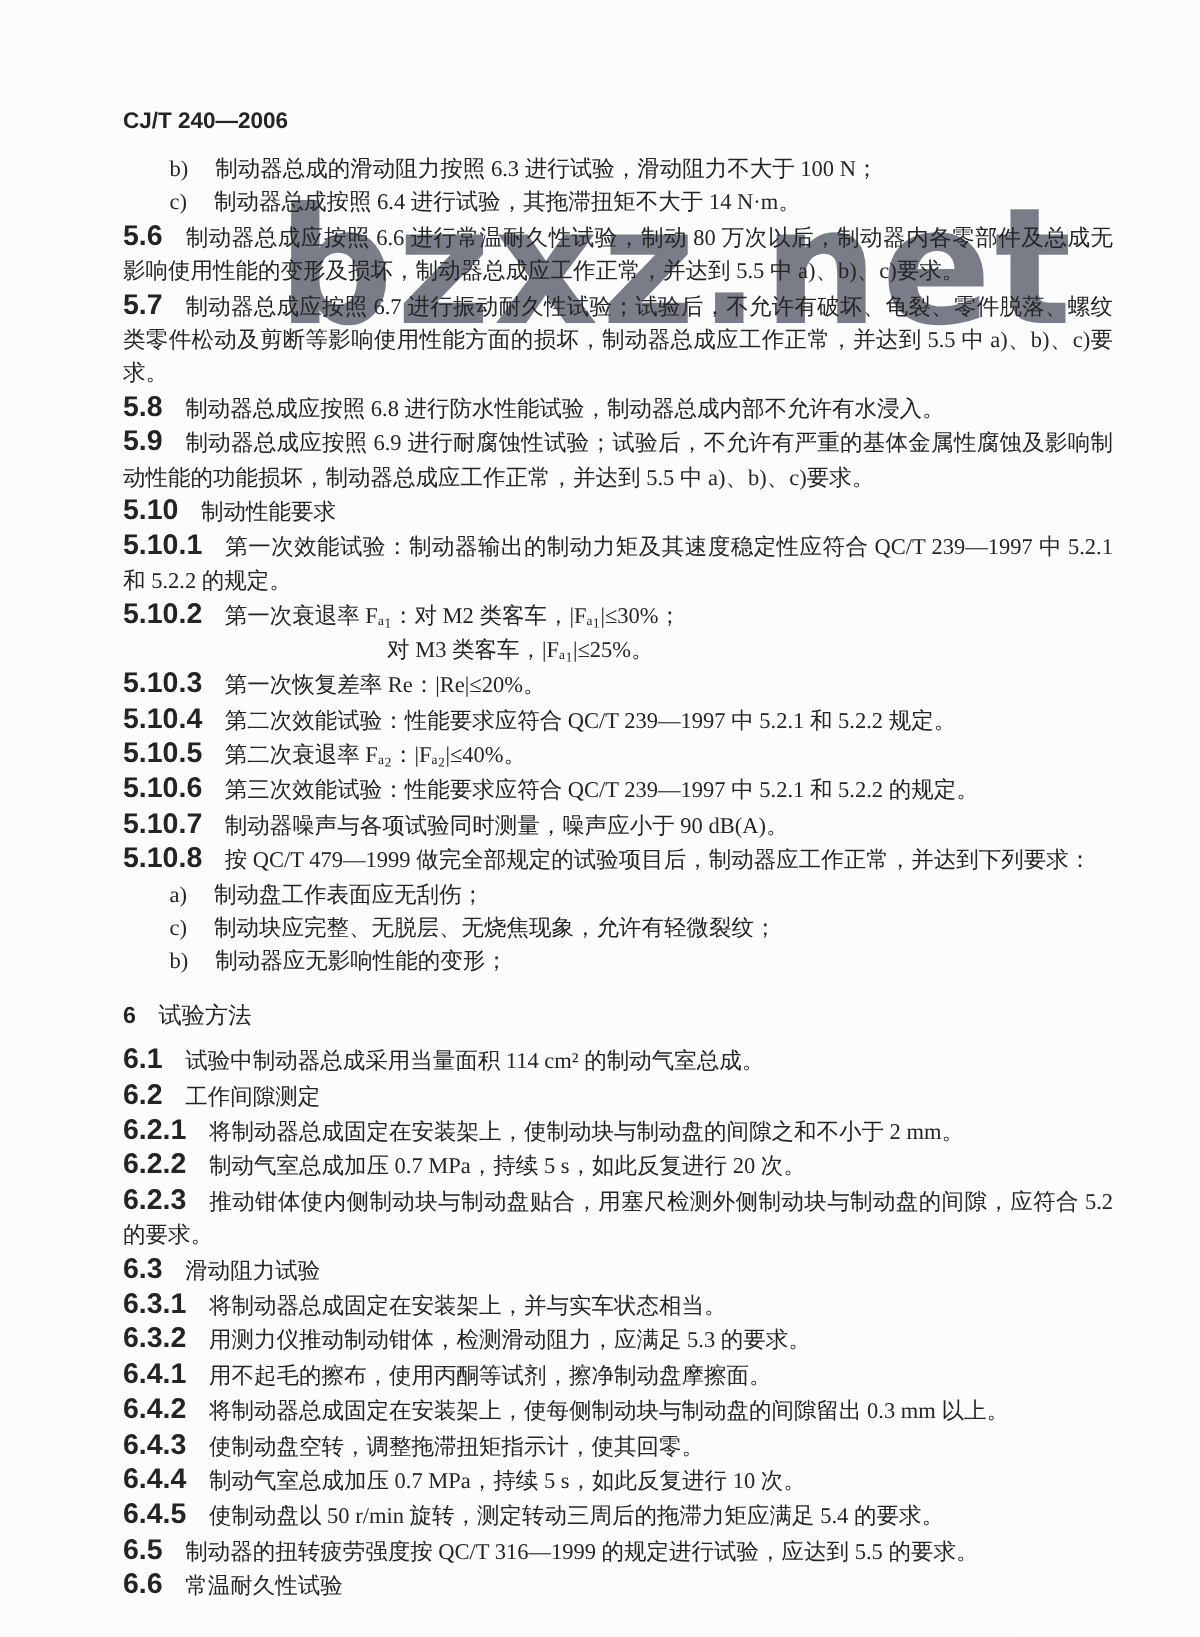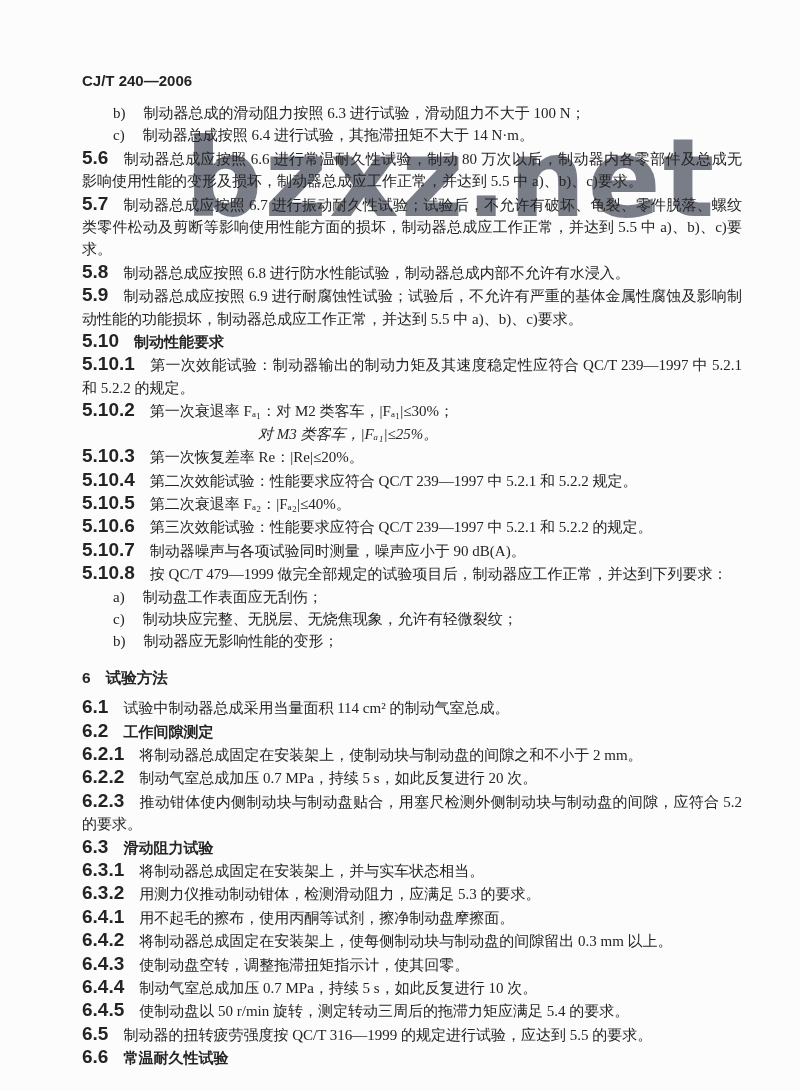--- a/index.html
+++ b/index.html
@@ -55,30 +55,30 @@
     font-size: 19px;
     margin-right: 15px;
   }
 
   .line.list { padding-left: 31px; }
   .line.list .label { margin-right: 18px; }
 
   .line.heading2 .text,
   .line.chapter .text {
     font-family: "Liberation Sans", "DejaVu Sans", sans-serif;
-    font-weight: bold;
+    font-weight: normal;
   }
 
   .line.chapter {
     font-size: 15.5px;
     margin: 14px 0 7px 0;
   }
   .line.chapter .num { font-size: 15.5px; }
 
-  .line.cont-indent { padding-left: 176px; font-style: italic; }
+  .line.cont-indent { padding-left: 176px; }
 </style>
 </head>
 <body>
 
 <div class="page">
   <div class="watermark">bzxz.net</div>
   <div class="content">
     <div class="doc-header">CJ/T 240—2006</div>
     <div class="doc-body">
         <div class="line list"><span class="label">b)</span><span class="text">制动器总成的滑动阻力按照 6.3 进行试验，滑动阻力不大于 100 N；</span></div>

